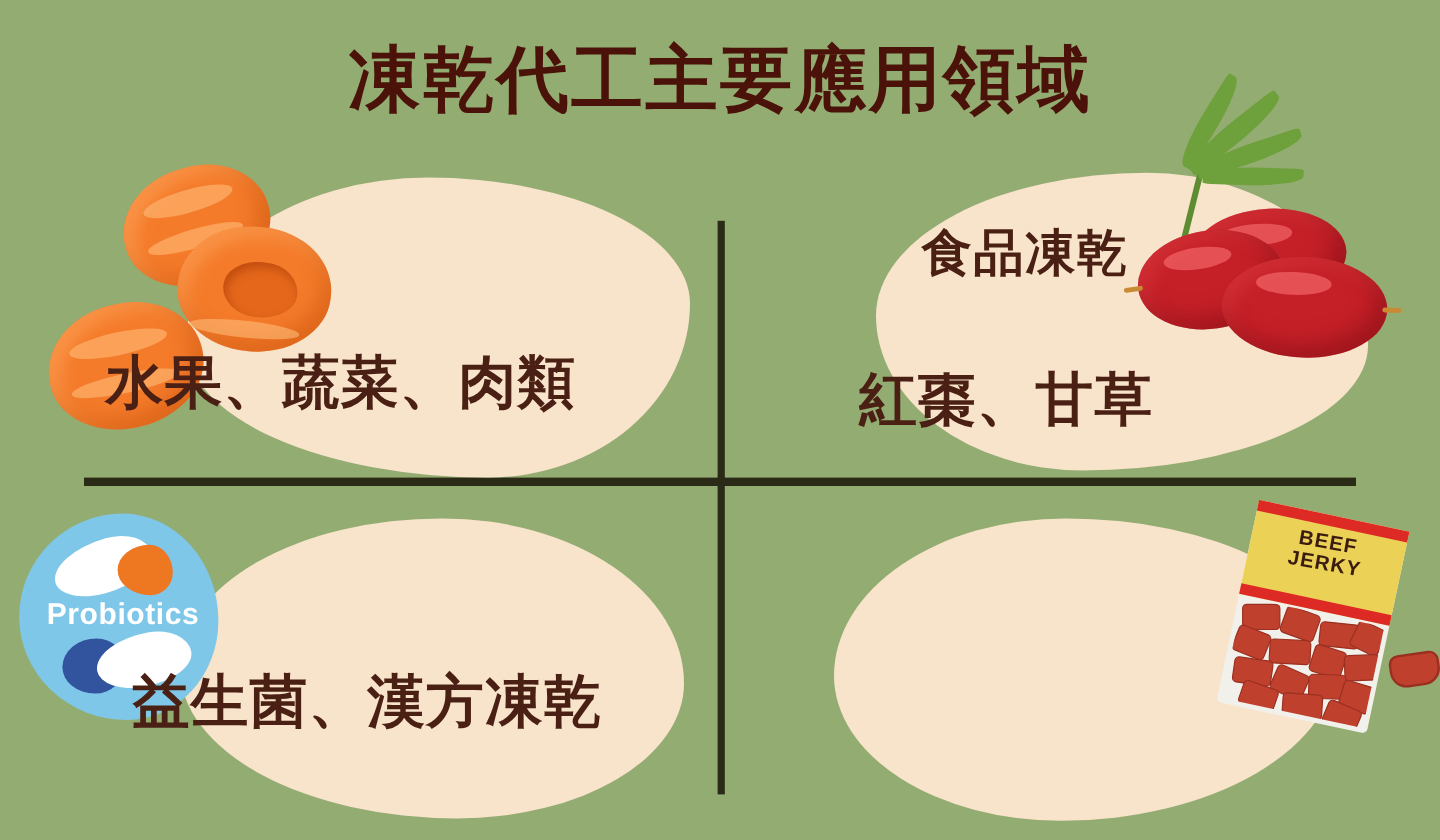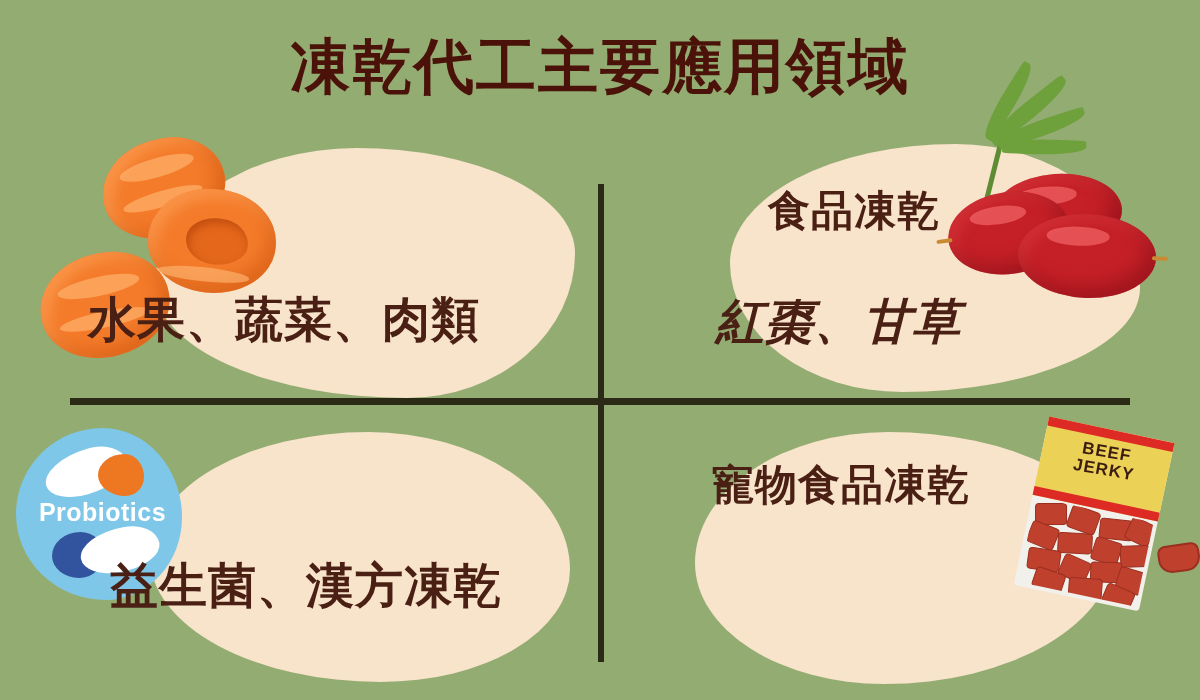--- a/index.html
+++ b/index.html
@@ -94,21 +94,21 @@
     font-weight: bold;
     white-space: nowrap;
     line-height: 1;
   }
   .q-heading { font-size: 42px; letter-spacing: 1px; }
   .q-sub     { font-size: 48px; letter-spacing: 1px; }
 
   #tl-heading { left: 240px; top: 188px; }
   #tl-sub     { left: 88px;  top: 296px; }
   #tr-heading { left: 768px; top: 190px; }
-  #tr-sub     { left: 716px; top: 298px; font-style: italic; }
+  #tr-sub     { left: 716px; top: 310px; }
   #bl-heading { left: 128px; top: 462px; }
   #bl-sub     { left: 110px; top: 562px; }
   #br-heading { left: 712px; top: 464px; }
   #br-sub     { left: 640px; top: 562px; }
   
   .q-heading, .q-sub { z-index: 20; }
 
   
   .apricots { position: absolute; left: 20px; top: 135px; width: 240px; height: 235px; z-index: 12;}
   .apricot {
@@ -349,15 +349,14 @@
         <div class="chunk" style="left:68px; top:48px; width:30px; height:19px; transform:rotate(-10deg);"></div>
         <div class="chunk" style="left:96px; top:50px; width:25px; height:22px; transform:rotate(5deg);"></div>
         <div class="chunk" style="left:14px; top:68px; width:29px; height:19px; transform:rotate(7deg);"></div>
         <div class="chunk" style="left:50px; top:68px; width:32px; height:20px; transform:rotate(-8deg);"></div>
         <div class="chunk" style="left:86px; top:70px; width:28px; height:19px; transform:rotate(11deg);"></div>
       </div>
     </div>
     <div class="jerky-loose"></div>
   </div>
 
-  <div class="q-heading" id="br-heading">寵物食品凍乾</div>
 
 </div>
 
 </body></html>

